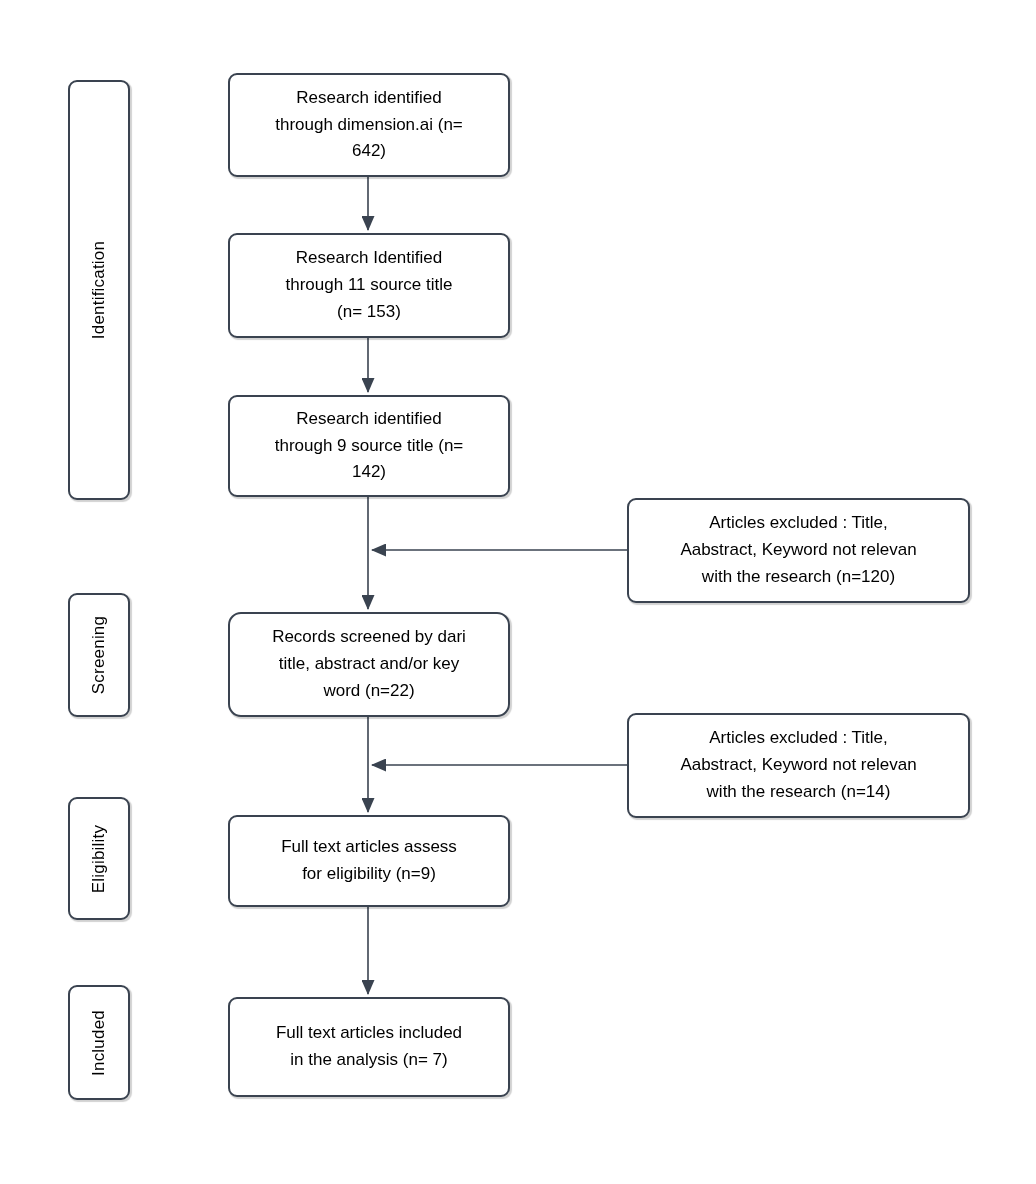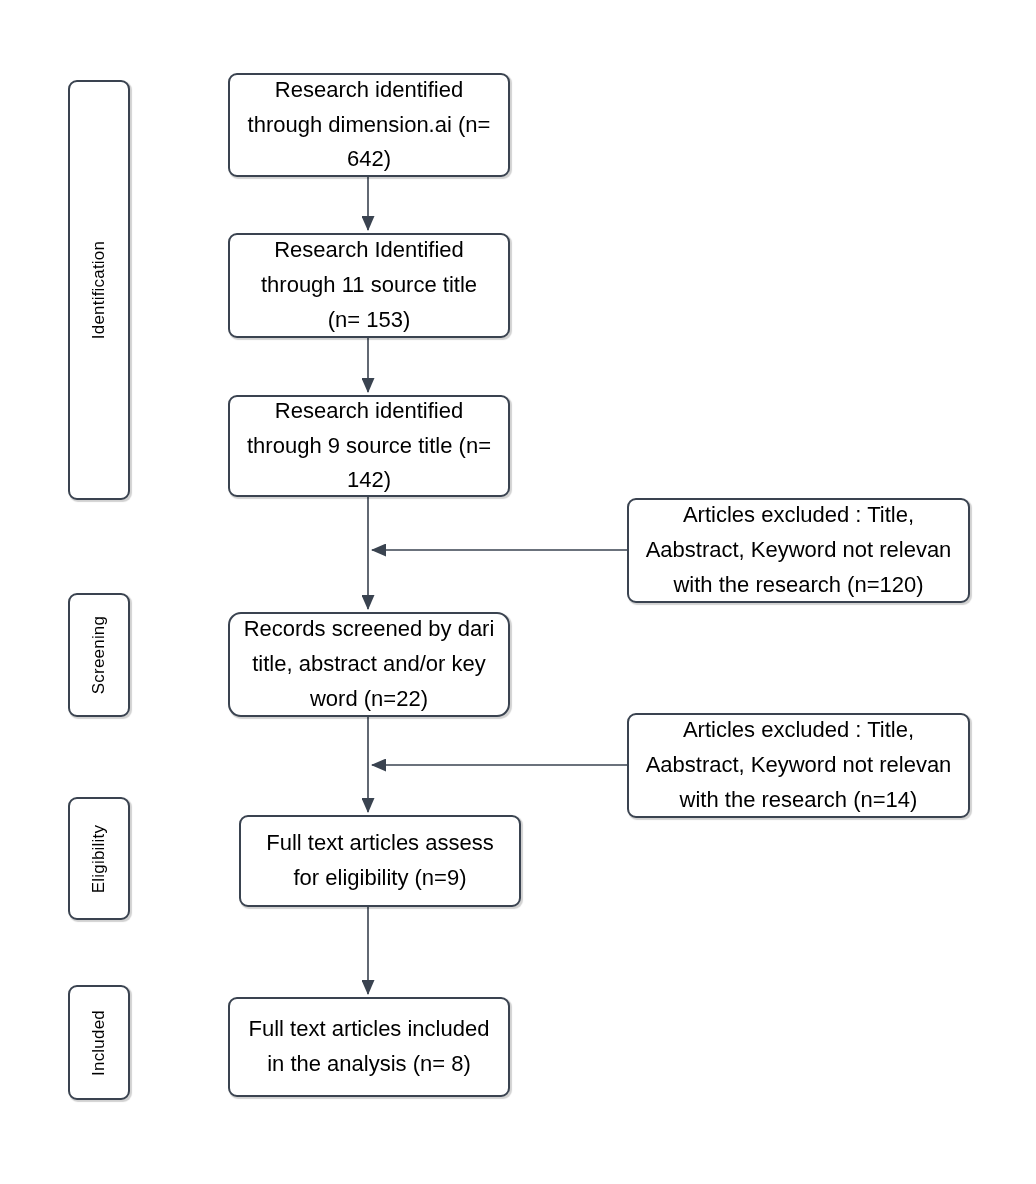--- a/index.html
+++ b/index.html
@@ -19,21 +19,21 @@
   }
   .flow-box{
     position:absolute;
     box-sizing:border-box;
     background:#ffffff;
     border:2px solid var(--border-color);
     border-radius:9px;
     box-shadow:1.5px 1.5px 1px rgba(0,0,0,0.18);
     display:flex;align-items:center;justify-content:center;
     text-align:center;
-    font-size:22px;line-height:1.58;
+    font-size:17px;line-height:1.58;
     white-space:pre-line;
     padding:16px 8px;
   }
   .stage-box{
     position:absolute;
     box-sizing:border-box;
     background:#ffffff;
     border:2px solid var(--border-color);
     border-radius:9px;
     box-shadow:1.5px 1.5px 1px rgba(0,0,0,0.18);
@@ -52,21 +52,21 @@
   
   #stage-identification{left:68px;top:80px;width:62px;height:420px;}
   #stage-screening{left:68px;top:593px;width:62px;height:124px;}
   #stage-eligibility{left:68px;top:797px;width:62px;height:123px;}
   #stage-included{left:68px;top:985px;width:62px;height:115px;}
 
   #box-1{left:228px;top:73px;width:282px;height:104px;}
   #box-2{left:228px;top:233px;width:282px;height:105px;}
   #box-3{left:228px;top:395px;width:282px;height:102px;}
   #box-4{left:228px;top:612px;width:282px;height:105px;border-radius:13px;}
-  #box-5{left:228px;top:815px;width:282px;height:92px;margin-left:11px;}
+  #box-5{left:228px;top:815px;width:282px;height:92px;}
   #box-6{left:228px;top:997px;width:282px;height:100px;}
 
   #excl-1{left:627px;top:498px;width:343px;height:105px;}
   #excl-2{left:627px;top:713px;width:343px;height:105px;}
 </style>
 </head>
 <body>
 
 <div class="canvas">
 
@@ -117,21 +117,21 @@
     <span>Records screened by dari
 title, abstract and/or key
 word (n=22)</span>
   </div>
   <div class="flow-box" id="box-5">
     <span>Full text articles assess
 for eligibility  (n=9)</span>
   </div>
   <div class="flow-box" id="box-6">
     <span>Full text articles included
-in the analysis (n= 8)</span>
+in the analysis (n= 7)</span>
   </div>
 
   <div class="flow-box" id="excl-1">
     <span>Articles excluded : Title,
 Aabstract, Keyword not relevan
 with the research (n=120)</span>
   </div>
   <div class="flow-box" id="excl-2">
     <span>Articles excluded : Title,
 Aabstract, Keyword not relevan

